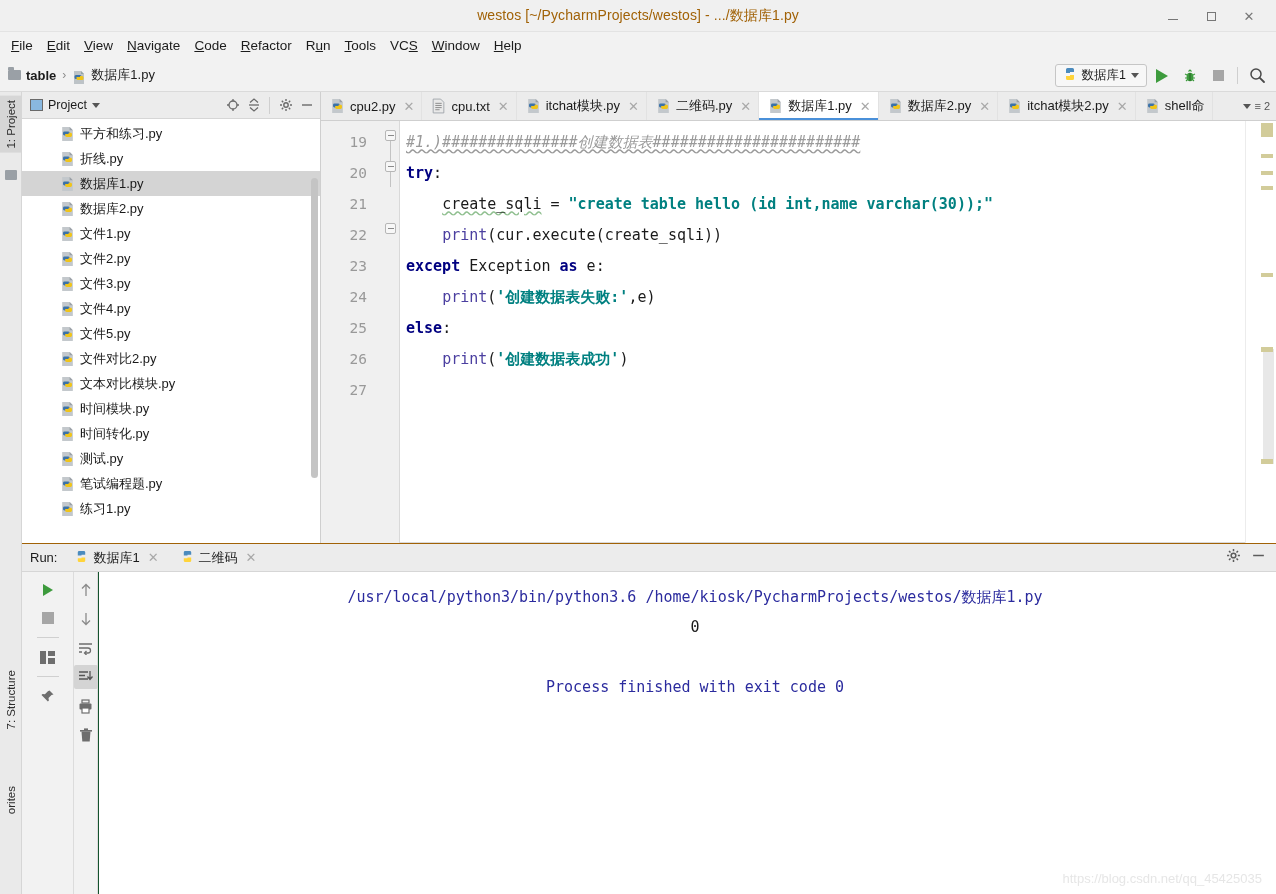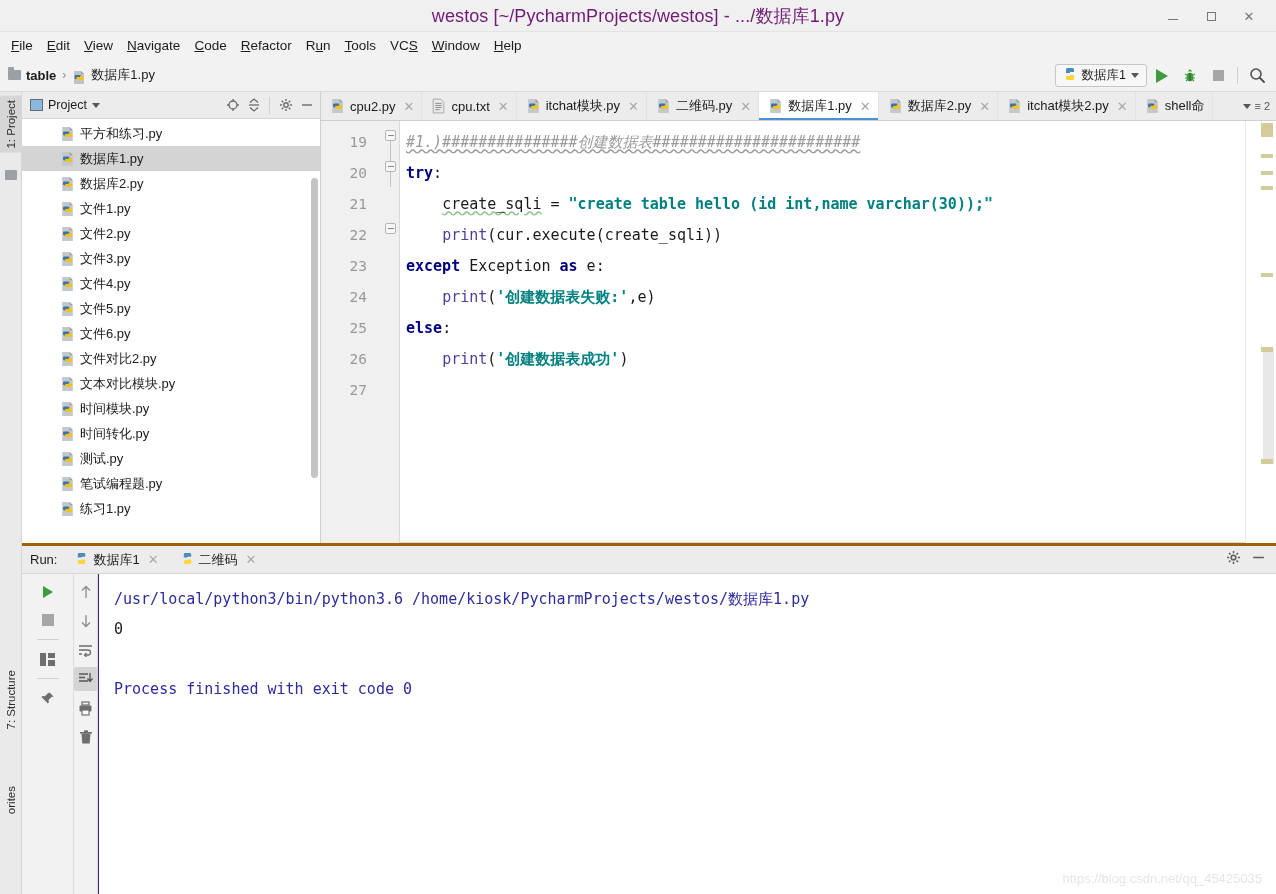--- a/index.html
+++ b/index.html
@@ -10,21 +10,21 @@
     overflow: hidden;
   }
   .app { position: relative; width: 1276px; height: 894px; background: #f2f2f2; }
 
   
   .titlebar {
     position: absolute; left: 0; top: 0; width: 1276px; height: 32px;
     background: #f0f0f0; border-bottom: 1px solid #e3e3e3;
     display: flex; align-items: center; justify-content: center;
   }
-  .title-text { font-size: 18px; color: #701a75; letter-spacing: .1px; }
+  .title-text { font-size: 14px; color: #a16207; letter-spacing: .1px; }
   .win-btns { position: absolute; right: 8px; top: 0; height: 32px; display: flex; align-items: center; gap: 0; }
   .win-btn {
     width: 38px; height: 32px; display: flex; align-items: center; justify-content: center;
     color: #777; font-size: 13px; line-height: 1;
   }
   .win-btn .min { display: block; width: 10px; height: 1.5px; background: #777; margin-top: 7px; }
   .win-btn .max { display: block; width: 9px; height: 9px; border: 1.6px solid #777; }
 
   
   .menubar {
@@ -167,21 +167,21 @@
     position: absolute; right: 0; top: 0; width: 31px; height: 100%;
     background: #ffffff; border-left: 1px solid #ececec;
   }
   .marker { position: absolute; right: 3px; width: 12px; background: #d2cc9a; }
   .vscroll { position: absolute; right: 2px; width: 11px; background: #e8e8e8; }
   .editor-bottom-line { position: absolute; left: 79px; right: 31px; bottom: 0; height: 1px; background: #d9d9d9; }
 
   
   .runpanel {
     position: absolute; left: 22px; top: 543px; width: 1254px; height: 351px;
-    background: #4c1d95; border-top: 3px solid #a16207;
+    background: #14532d; border-top: 1px solid #a16207;
   }
   .run-header {
     height: 28px; background: #ececec; border-bottom: 1px solid #d6d6d6;
     display: flex; align-items: center; padding-left: 8px; gap: 0;
   }
   .run-label { font-size: 13px; color: #1a1a1a; margin-right: 18px; }
   .runtab { display: flex; align-items: center; gap: 5px; font-size: 13px; color: #1a1a1a; margin-right: 22px; }
   .run-header-right { margin-left: auto; display: flex; align-items: center; gap: 10px; padding-right: 10px; color: #5c5c5c; }
 
   .run-tools {
@@ -192,21 +192,21 @@
     position: absolute; left: 51px; top: 28px; width: 25px; bottom: 0;
     background: #f2f2f2; border-left: 1px solid #dcdcdc; border-right: 1px solid #dcdcdc;
     display: flex; flex-direction: column; align-items: center; padding-top: 6px; gap: 5px;
   }
   .rt { width: 24px; height: 24px; display: flex; align-items: center; justify-content: center; color: #6e6e6e; font-size: 14px; }
   .rt.sel { background: #d4d4d4; border-radius: 2px; }
   .rt-sep { width: 22px; height: 1px; background: #d0d0d0; margin: 3px 0; }
 
   .console {
     position: absolute; left: 77px; top: 28px; right: 0; bottom: 0;
-    background: #ffffff; padding: 10px 0 0 15px; overflow: hidden;
+    background: #ffffff; padding: 10px 0 0 15px; overflow: hidden; text-align: center;
   }
   .cline {
     font-family: "DejaVu Sans Mono", monospace; font-size: 15px; line-height: 30px;
     white-space: pre; color: #1a1a1a;
   }
   .cline.cmd { color: #2b2b9e; }
   .cline.exit { color: #2b2b9e; }
 
   .watermark {
     position: absolute; right: 14px; bottom: 8px;
@@ -349,20 +349,31 @@
           <span style="display: inline-flex; align-items: center;">
             <svg width="15" height="16" viewBox="0 0 14 15">
               <path d="M2 1h7l3 3v10H2z" fill="#c3c8cc"></path>
               <path d="M9 1l3 3H9z" fill="#9aa0a6"></path>
               <path d="M4 5.2h3.6a1.4 1.4 0 011.4 1.4V8H6v1H4.2A1.4 1.4 0 012.8 7.6v-1A1.4 1.4 0 014.2 5.2z" fill="#3b72a8"></path>
               <path d="M9.8 10.3H6.2a1.4 1.4 0 01-1.4-1.4V7.5H8V6.4h1.8a1.4 1.4 0 011.4 1.4v1.1a1.4 1.4 0 01-1.4 1.4z" fill="#f0c419"></path>
             </svg>
           </span>
           <span>平方和练习.py</span>
         </div>
+        <div class="fileitem">
+          <span style="display: inline-flex; align-items: center;">
+            <svg width="15" height="16" viewBox="0 0 14 15">
+              <path d="M2 1h7l3 3v10H2z" fill="#c3c8cc"></path>
+              <path d="M9 1l3 3H9z" fill="#9aa0a6"></path>
+              <path d="M4 5.2h3.6a1.4 1.4 0 011.4 1.4V8H6v1H4.2A1.4 1.4 0 012.8 7.6v-1A1.4 1.4 0 014.2 5.2z" fill="#3b72a8"></path>
+              <path d="M9.8 10.3H6.2a1.4 1.4 0 01-1.4-1.4V7.5H8V6.4h1.8a1.4 1.4 0 011.4 1.4v1.1a1.4 1.4 0 01-1.4 1.4z" fill="#f0c419"></path>
+            </svg>
+          </span>
+          <span>折线.py</span>
+        </div>
         <div class="fileitem selected">
           <span style="display: inline-flex; align-items: center;">
             <svg width="15" height="16" viewBox="0 0 14 15">
               <path d="M2 1h7l3 3v10H2z" fill="#c3c8cc"></path>
               <path d="M9 1l3 3H9z" fill="#9aa0a6"></path>
               <path d="M4 5.2h3.6a1.4 1.4 0 011.4 1.4V8H6v1H4.2A1.4 1.4 0 012.8 7.6v-1A1.4 1.4 0 014.2 5.2z" fill="#3b72a8"></path>
               <path d="M9.8 10.3H6.2a1.4 1.4 0 01-1.4-1.4V7.5H8V6.4h1.8a1.4 1.4 0 011.4 1.4v1.1a1.4 1.4 0 01-1.4 1.4z" fill="#f0c419"></path>
             </svg>
           </span>
           <span>数据库1.py</span>
@@ -425,31 +436,20 @@
         <div class="fileitem">
           <span style="display: inline-flex; align-items: center;">
             <svg width="15" height="16" viewBox="0 0 14 15">
               <path d="M2 1h7l3 3v10H2z" fill="#c3c8cc"></path>
               <path d="M9 1l3 3H9z" fill="#9aa0a6"></path>
               <path d="M4 5.2h3.6a1.4 1.4 0 011.4 1.4V8H6v1H4.2A1.4 1.4 0 012.8 7.6v-1A1.4 1.4 0 014.2 5.2z" fill="#3b72a8"></path>
               <path d="M9.8 10.3H6.2a1.4 1.4 0 01-1.4-1.4V7.5H8V6.4h1.8a1.4 1.4 0 011.4 1.4v1.1a1.4 1.4 0 01-1.4 1.4z" fill="#f0c419"></path>
             </svg>
           </span>
           <span>文件5.py</span>
-        </div>
-        <div class="fileitem">
-          <span style="display: inline-flex; align-items: center;">
-            <svg width="15" height="16" viewBox="0 0 14 15">
-              <path d="M2 1h7l3 3v10H2z" fill="#c3c8cc"></path>
-              <path d="M9 1l3 3H9z" fill="#9aa0a6"></path>
-              <path d="M4 5.2h3.6a1.4 1.4 0 011.4 1.4V8H6v1H4.2A1.4 1.4 0 012.8 7.6v-1A1.4 1.4 0 014.2 5.2z" fill="#3b72a8"></path>
-              <path d="M9.8 10.3H6.2a1.4 1.4 0 01-1.4-1.4V7.5H8V6.4h1.8a1.4 1.4 0 011.4 1.4v1.1a1.4 1.4 0 01-1.4 1.4z" fill="#f0c419"></path>
-            </svg>
-          </span>
-          <span>文件6.py</span>
         </div>
         <div class="fileitem">
           <span style="display: inline-flex; align-items: center;">
             <svg width="15" height="16" viewBox="0 0 14 15">
               <path d="M2 1h7l3 3v10H2z" fill="#c3c8cc"></path>
               <path d="M9 1l3 3H9z" fill="#9aa0a6"></path>
               <path d="M4 5.2h3.6a1.4 1.4 0 011.4 1.4V8H6v1H4.2A1.4 1.4 0 012.8 7.6v-1A1.4 1.4 0 014.2 5.2z" fill="#3b72a8"></path>
               <path d="M9.8 10.3H6.2a1.4 1.4 0 01-1.4-1.4V7.5H8V6.4h1.8a1.4 1.4 0 011.4 1.4v1.1a1.4 1.4 0 01-1.4 1.4z" fill="#f0c419"></path>
             </svg>
           </span>

